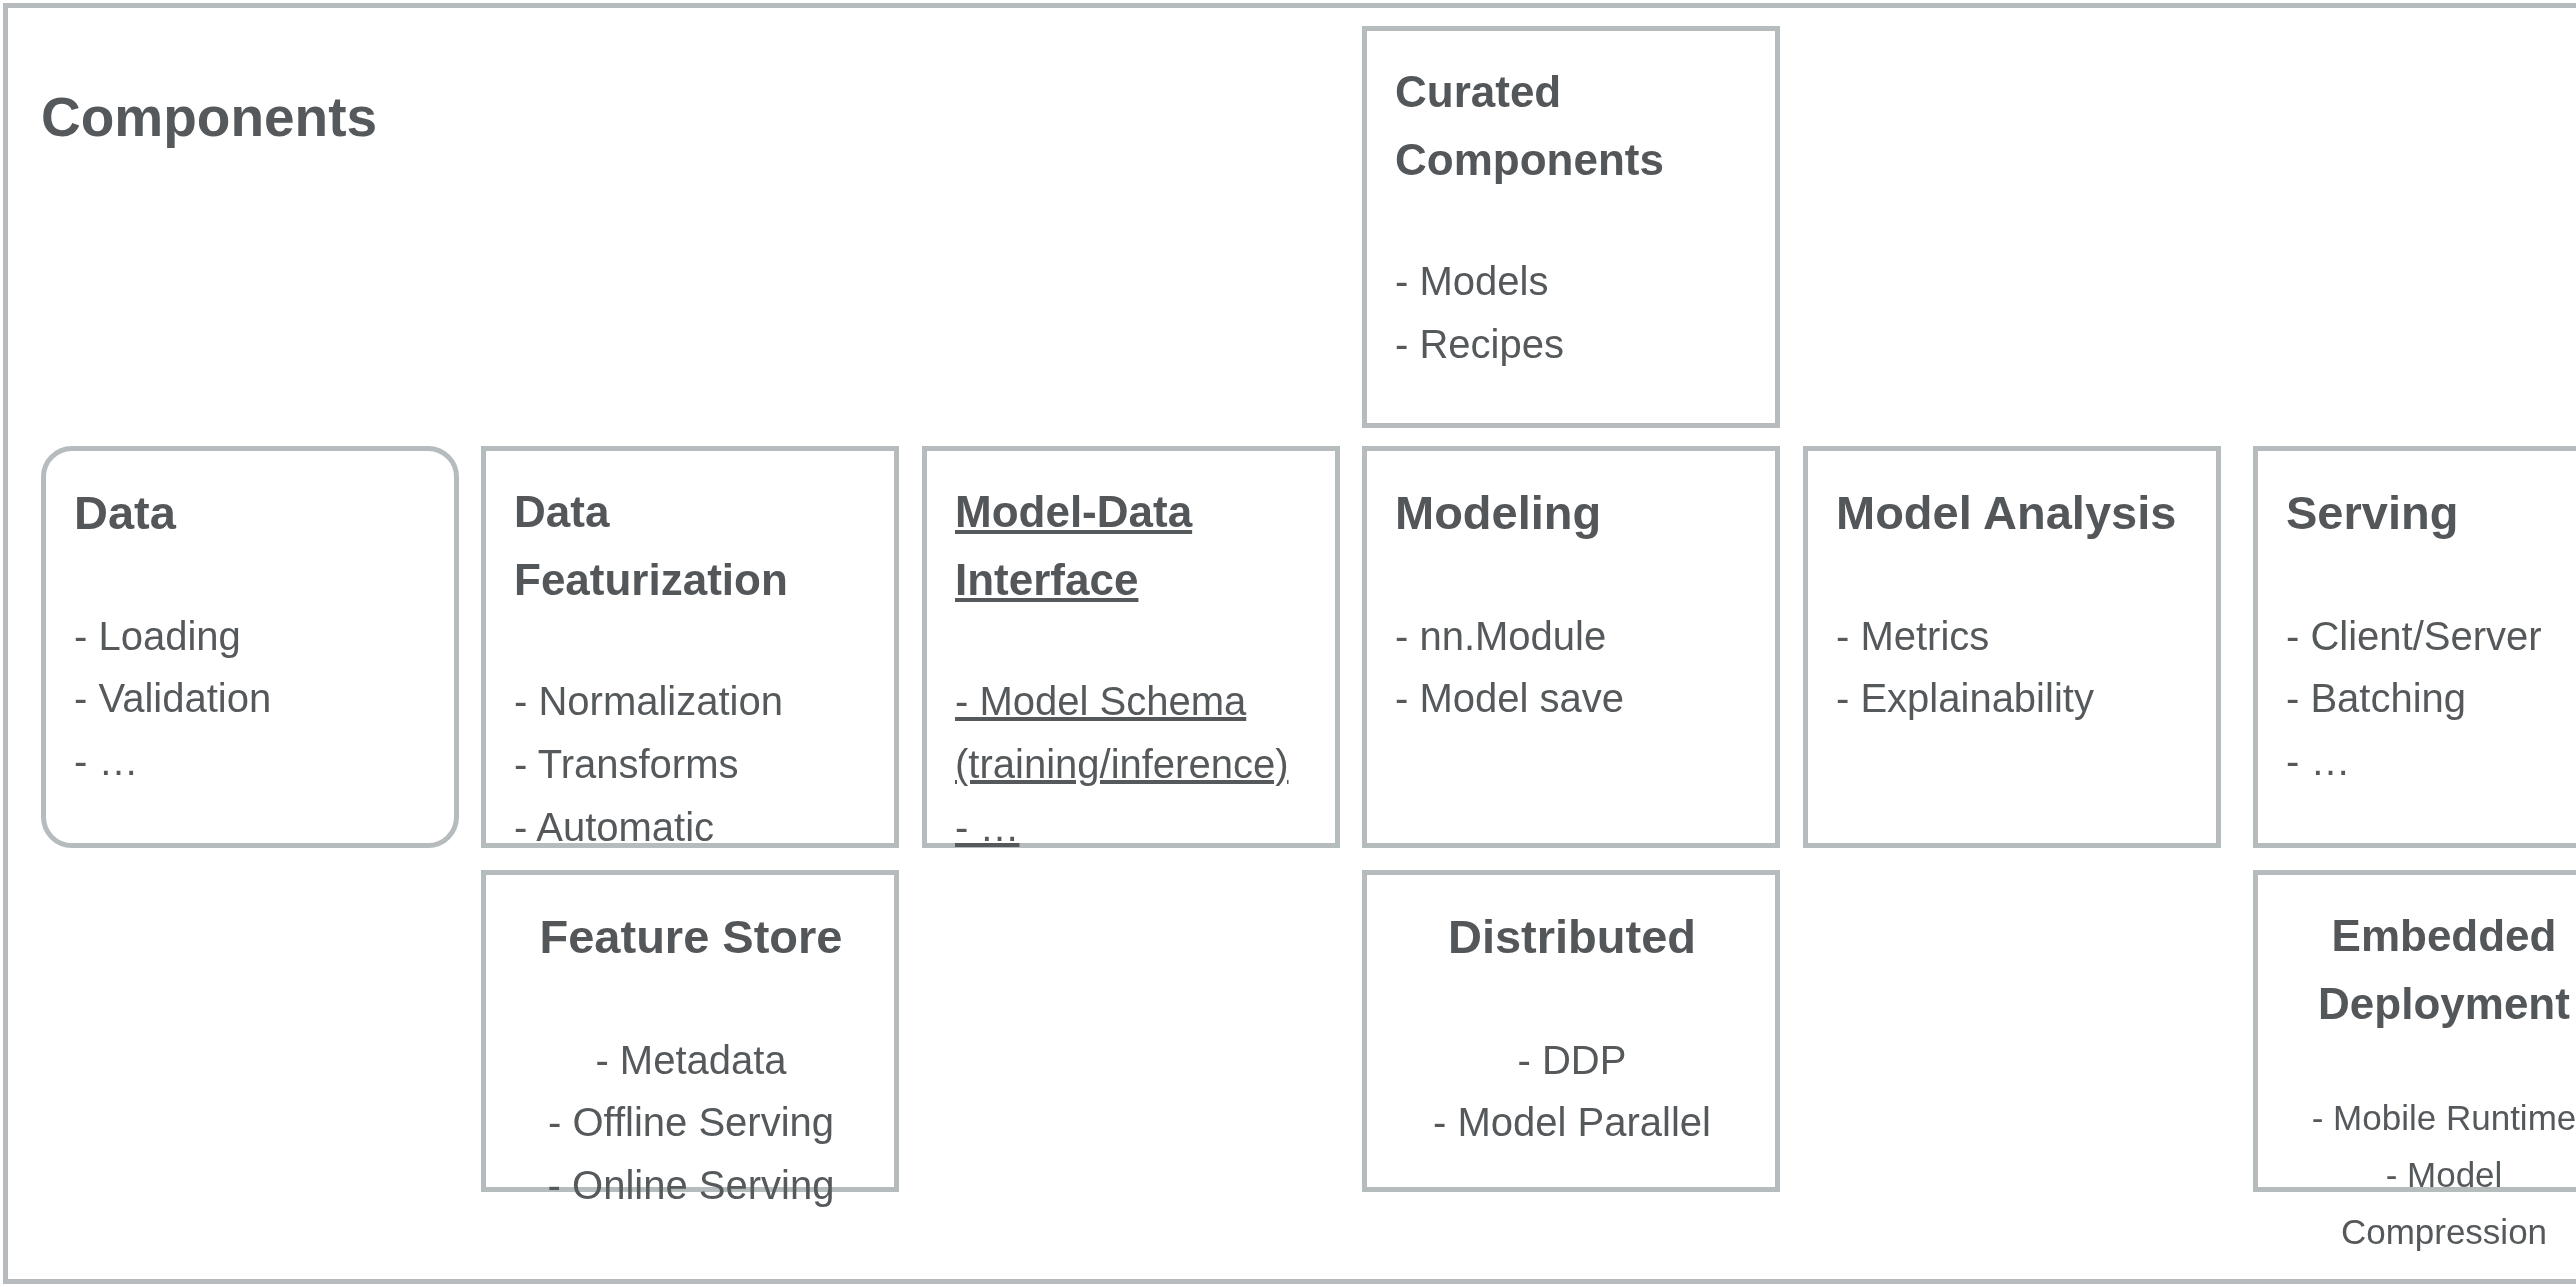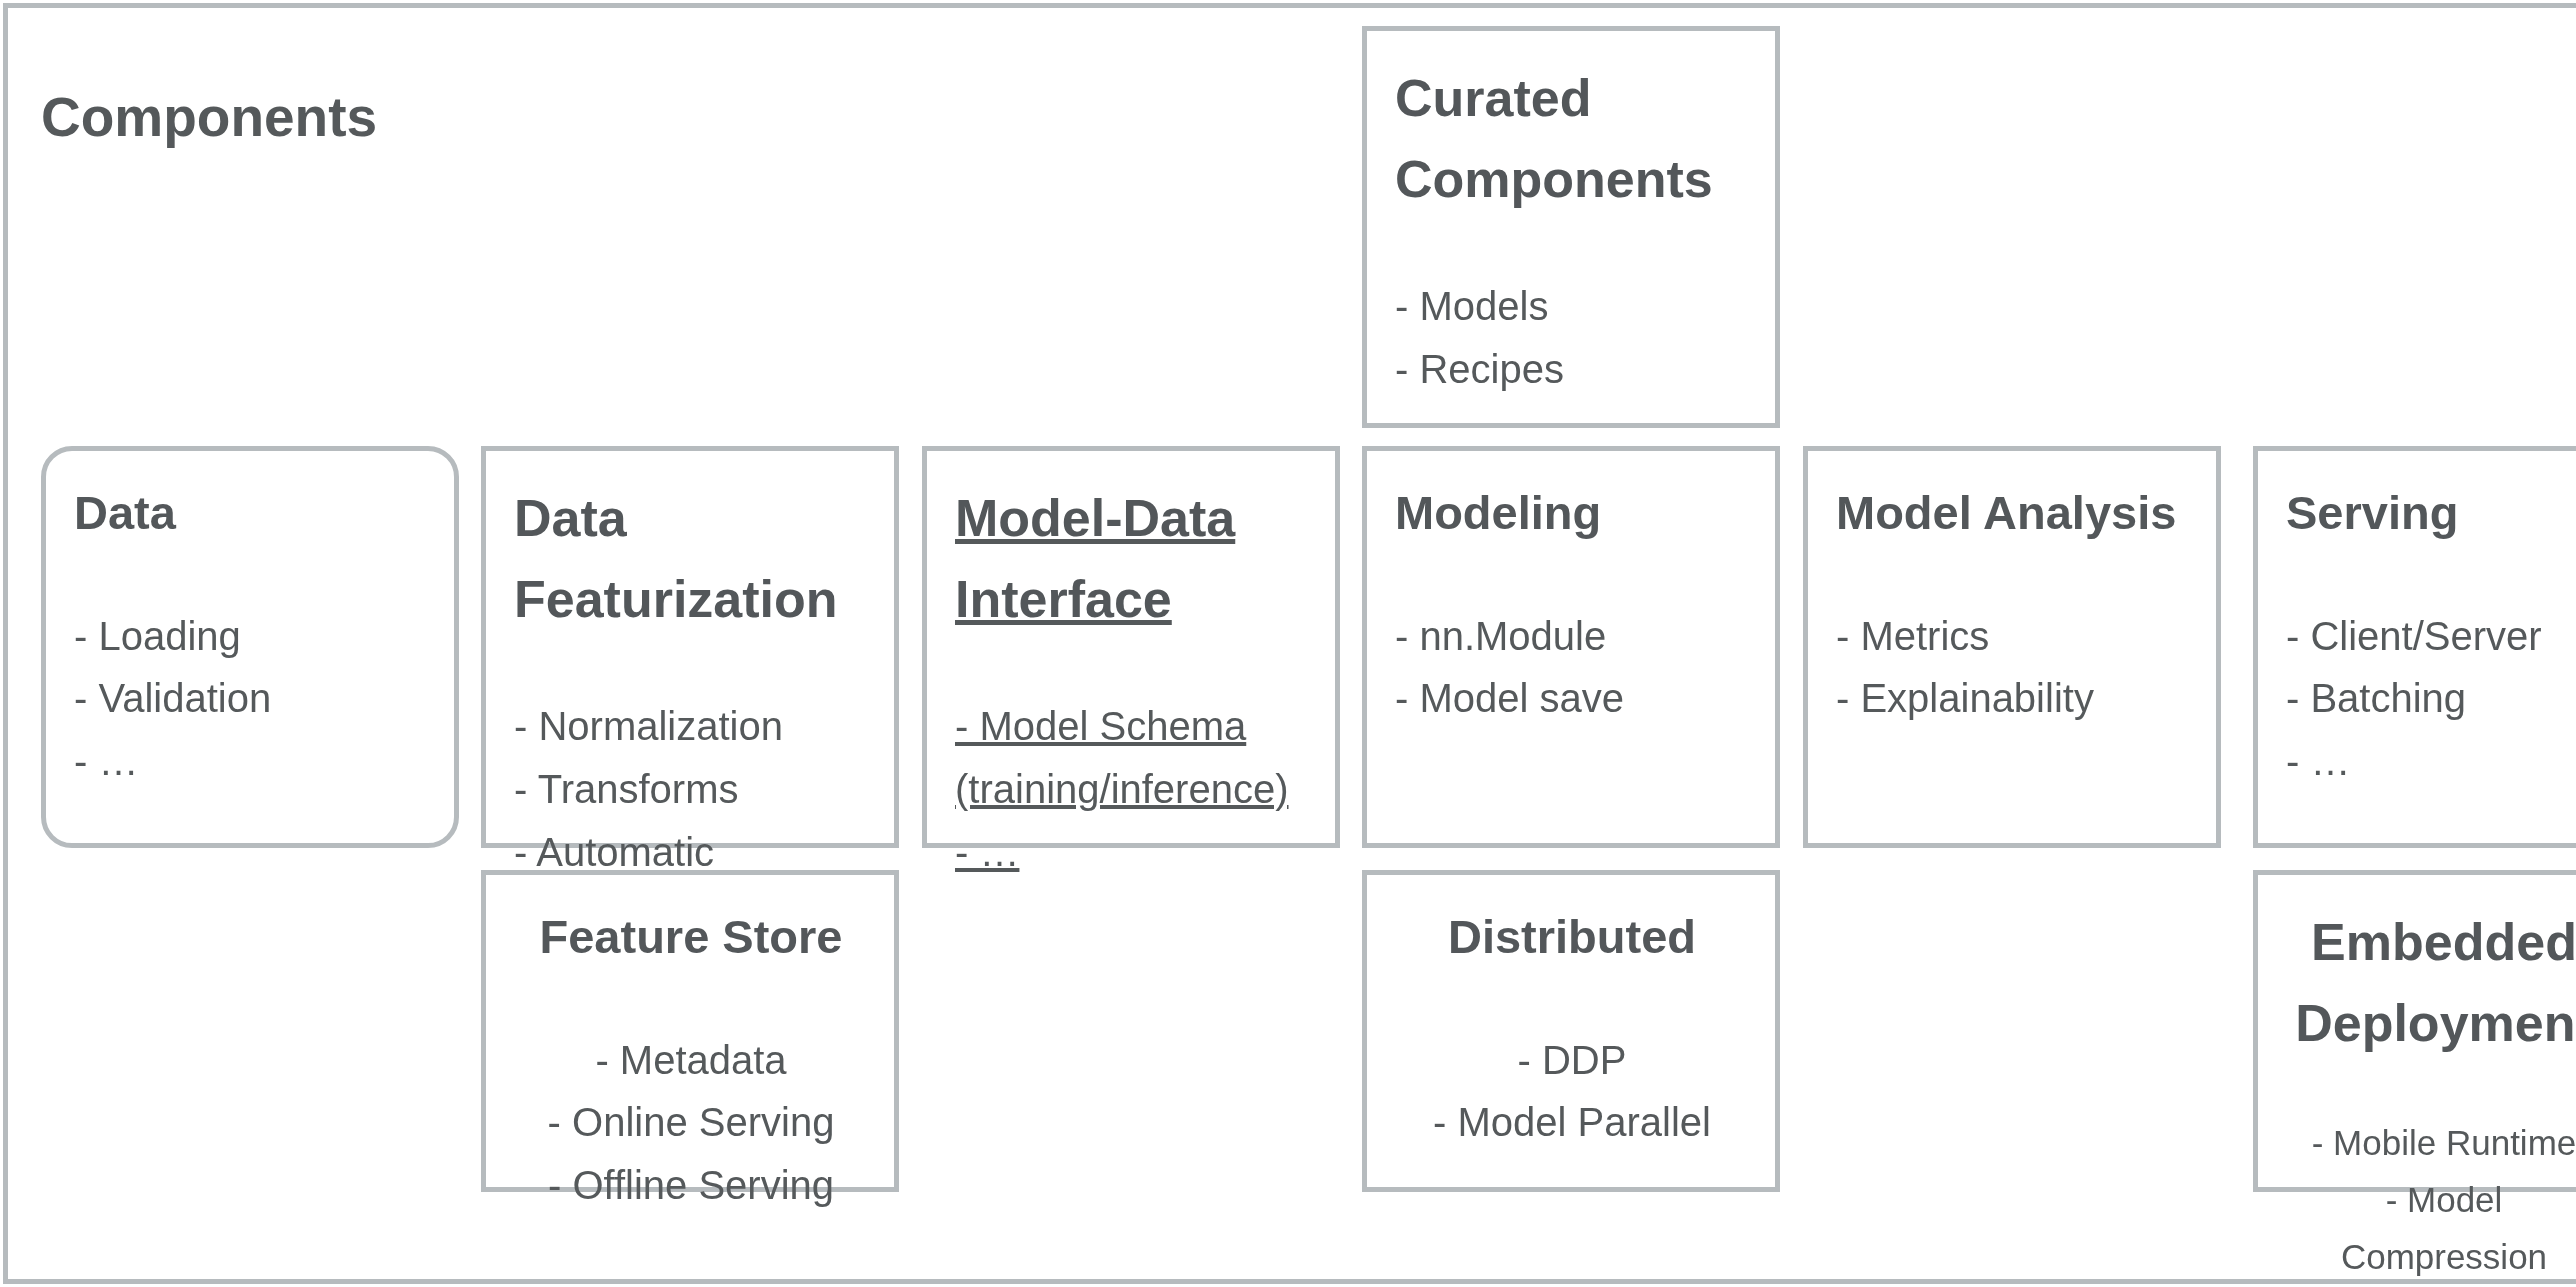--- a/index.html
+++ b/index.html
@@ -37,21 +37,21 @@
     border: 5.2px solid #b6bbbe;
     background: #ffffff;
     padding: 27px 26px 20.6px 28px;
   }
   .box-title {
     margin: 0;
     font-weight: 700;
     color: #53575a;
   }
   .h-a { font-size: 47px; line-height: 1.5; }
-  .h-b { font-size: 52px; line-height: 1.55; }
+  .h-b { font-size: 44px; line-height: 1.55; }
   .items {
     margin-top: 56px;
     font-size: 40px;
     line-height: 1.57;
     font-weight: 400;
   }
   .items-sm {
     margin-top: 52px;
     font-size: 35px;
     line-height: 1.62;
@@ -132,22 +132,22 @@
       <div class="item">- Client/Server</div>
       <div class="item">- Batching</div>
       <div class="item">- …</div>
     </div>
 </section>
 
 <section class="box c2 r3">
   <h2 class="box-title h-a">Feature Store</h2>
   <div class="items">
       <div class="item">- Metadata</div>
+      <div class="item">- Offline Serving</div>
       <div class="item">- Online Serving</div>
-      <div class="item">- Offline Serving</div>
     </div>
 </section>
 
 <section class="box c4 r3">
   <h2 class="box-title h-a">Distributed</h2>
   <div class="items">
       <div class="item">- DDP</div>
       <div class="item">- Model Parallel</div>
     </div>
 </section>

